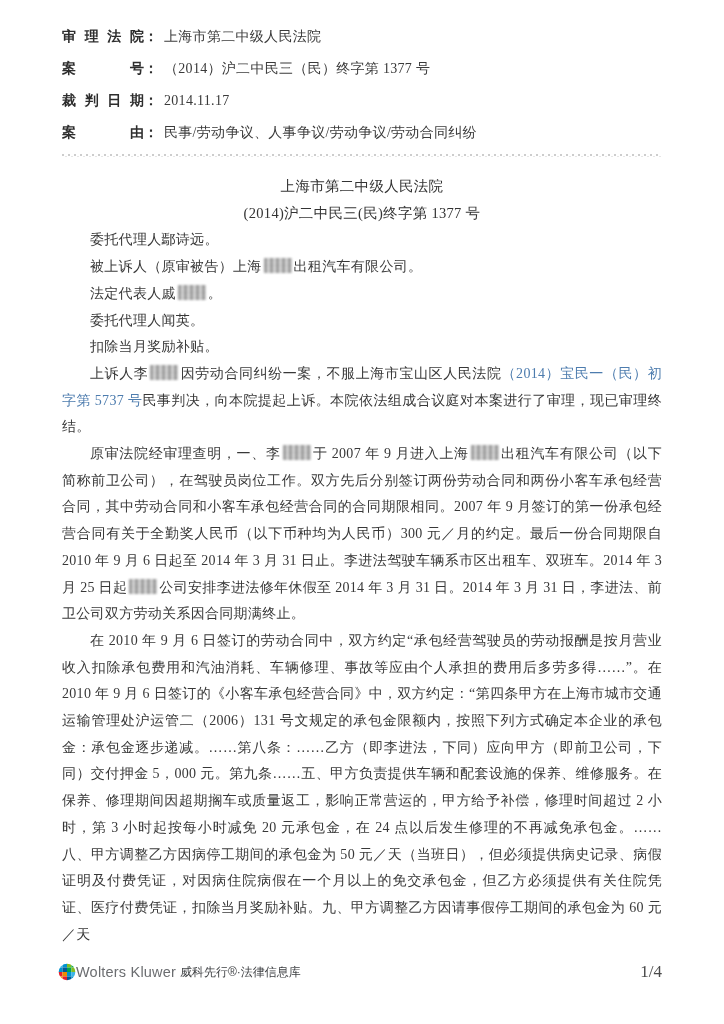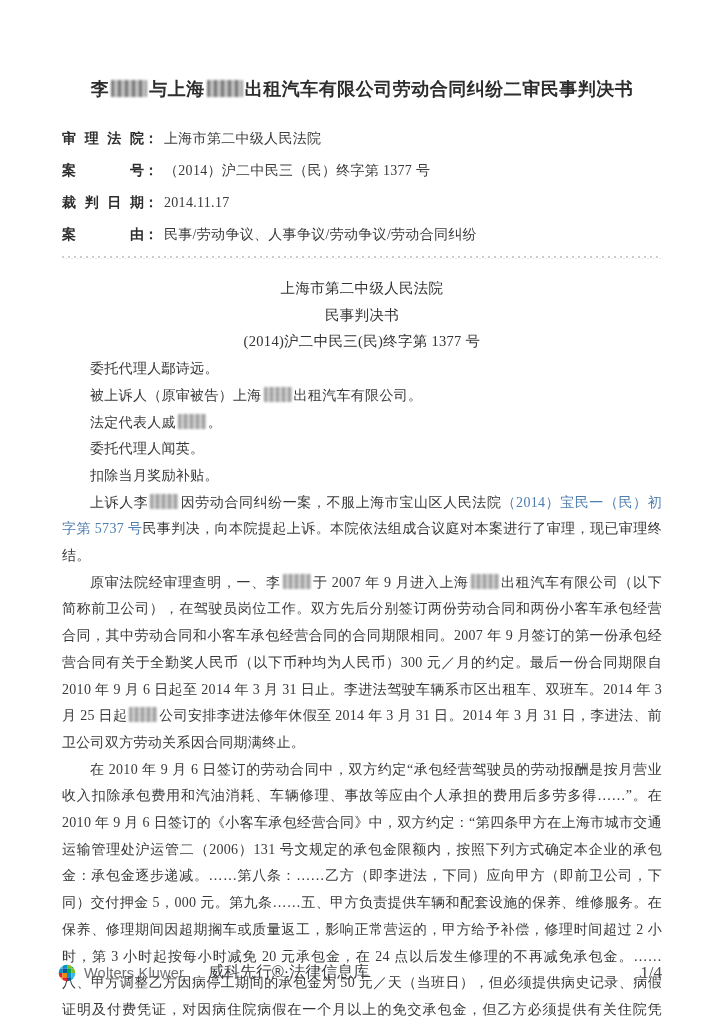--- a/index.html
+++ b/index.html
@@ -65,32 +65,31 @@
     background-image:
       repeating-linear-gradient(90deg, rgba(110,110,110,0.9) 0 3px, rgba(190,190,190,0.9) 3px 7px),
       repeating-linear-gradient(0deg, rgba(130,130,130,0.5) 0 3px, rgba(210,210,210,0.5) 3px 6px);
   }
 
   .footer {
     position:absolute; left:58px; right:62px; top:962px;
     display:flex; justify-content:space-between; align-items:center;
     font-family:"Liberation Sans","DejaVu Sans",sans-serif;
   }
-  .footer-left { display:flex; align-items:center; gap:8px; }
+  .footer-left { display:flex; align-items:center; }
   .wk-brand { font-size:14.5px; color:#6b6d70; letter-spacing:0.2px; }
-  .wk-product { font-size:16px; color:#3d3f42; margin-left:16px; }
+  .wk-product { font-size:12px; color:#3d3f42; margin-left:4px; }
   .page-num { font-size:17px; color:#4a4a4a; font-family:"Liberation Serif","DejaVu Serif",serif; }
 </style>
 </head>
 <body>
 
 <div class="page">
   <div class="content">
 
-    <h1 class="doc-title"><span>李</span><span class="seg-redact" style="width: 2em;"></span><span>与上海</span><span class="seg-redact" style="width: 2em;"></span><span>出租汽车有限公司劳动合同纠纷二审民事判决书</span></h1>
 
     <div class="meta">
       <div class="meta-row">
         <span class="meta-label">
             <span>审</span>
             <span>理</span>
             <span>法</span>
             <span>院</span>
           </span>
           <span class="meta-colon">：</span>
@@ -121,21 +120,20 @@
           </span>
           <span class="meta-colon">：</span>
         <span class="meta-value">民事/劳动争议、人事争议/劳动争议/劳动合同纠纷</span>
       </div>
     </div>
 
     <div class="divider"></div>
 
     <div class="center-block">
       <div>上海市第二中级人民法院</div>
-      <div>民事判决书</div>
       <div>(2014)沪二中民三(民)终字第 1377 号</div>
     </div>
 
     <div class="body-text">
       <div class="body-line"><span>委托代理人鄢诗远。</span></div>
       <div class="body-line"><span>被上诉人（原审被告）上海</span><span class="seg-redact" style="width: 2em;"></span><span>出租汽车有限公司。</span></div>
       <div class="body-line"><span>法定代表人戚</span><span class="seg-redact" style="width: 2em;"></span><span>。</span></div>
       <div class="body-line"><span>委托代理人闻英。</span></div>
       <div class="body-line"><span>扣除当月奖励补贴。</span></div>
 

